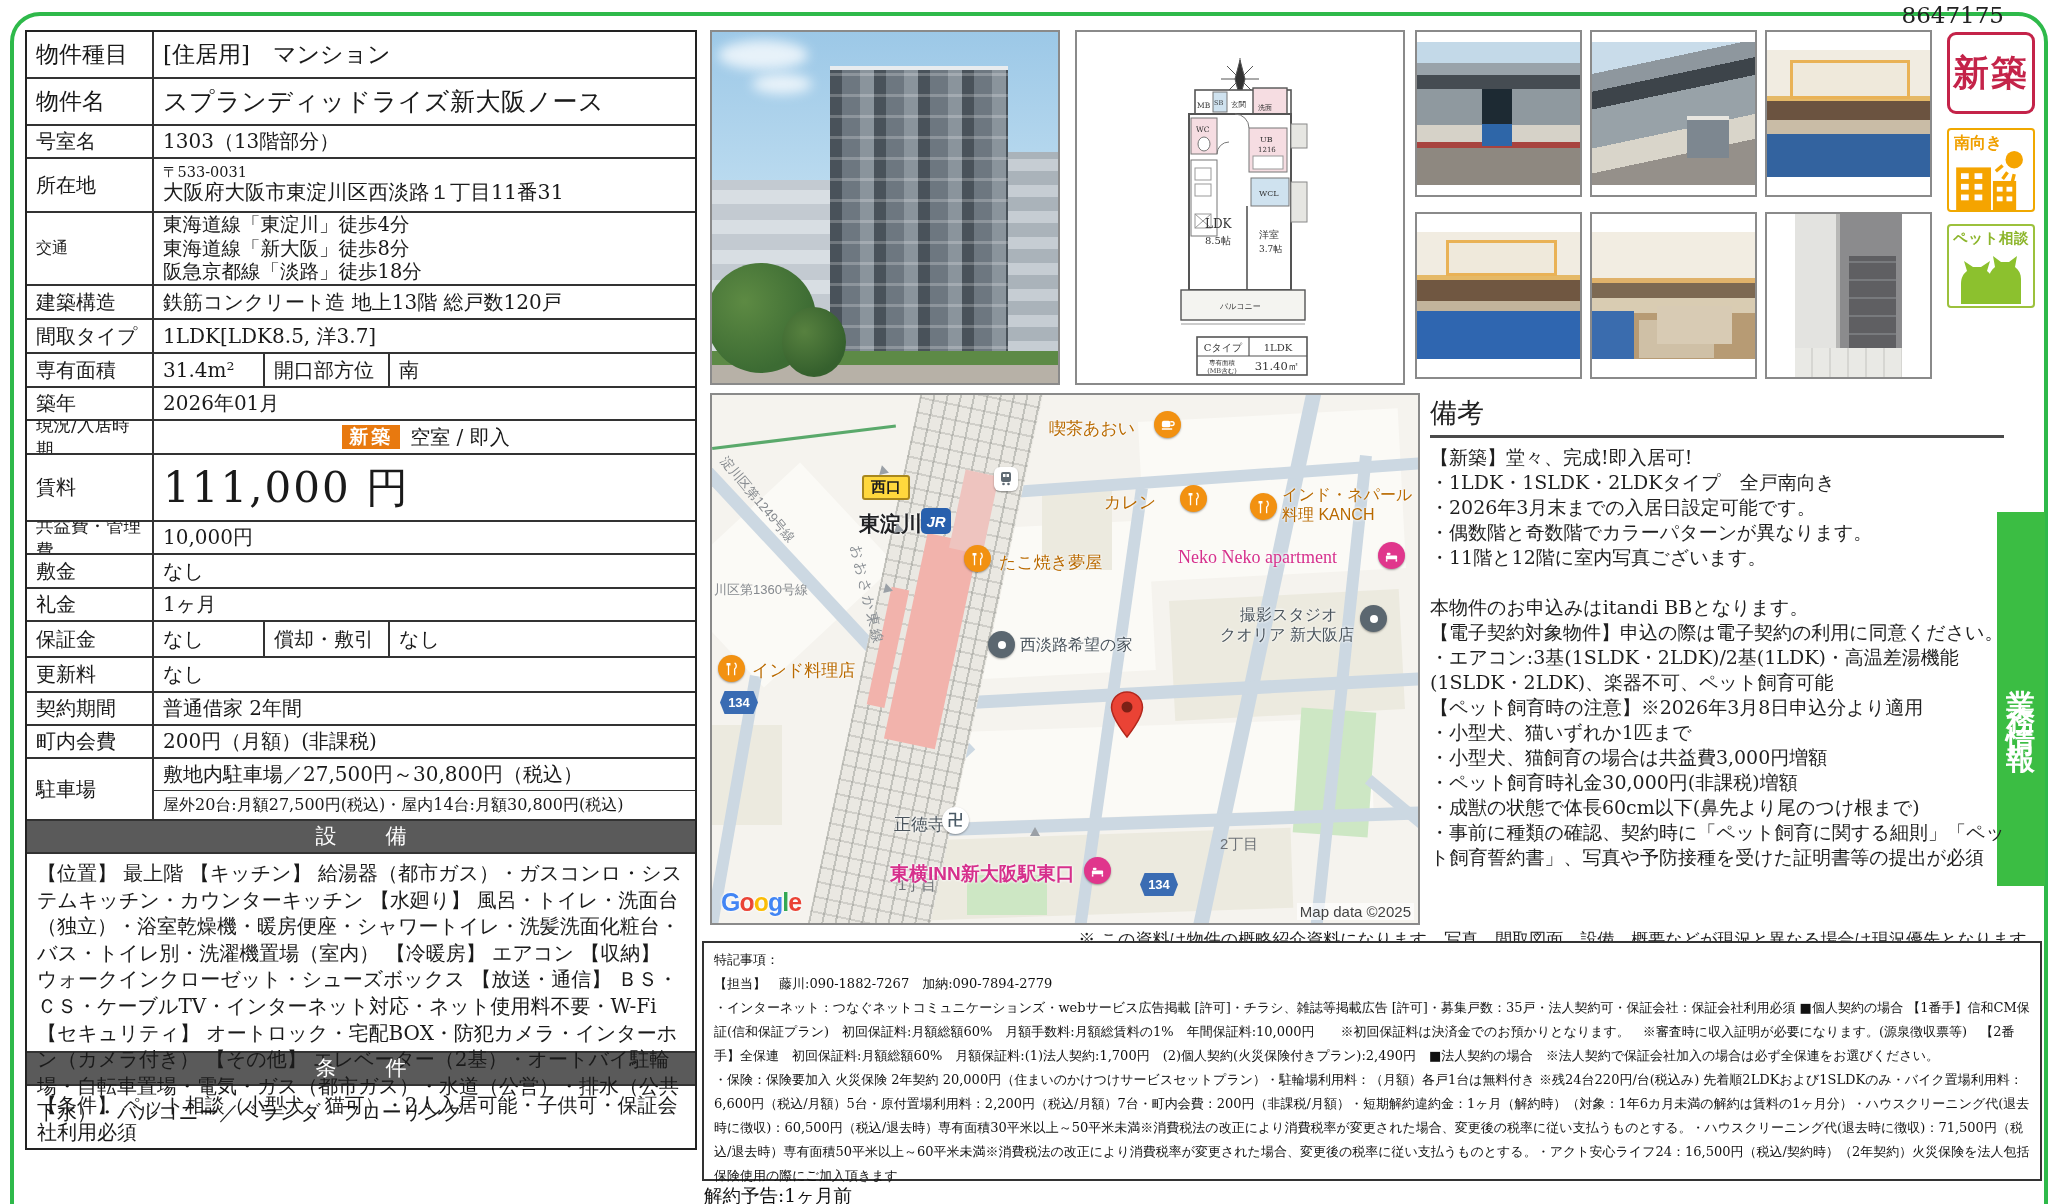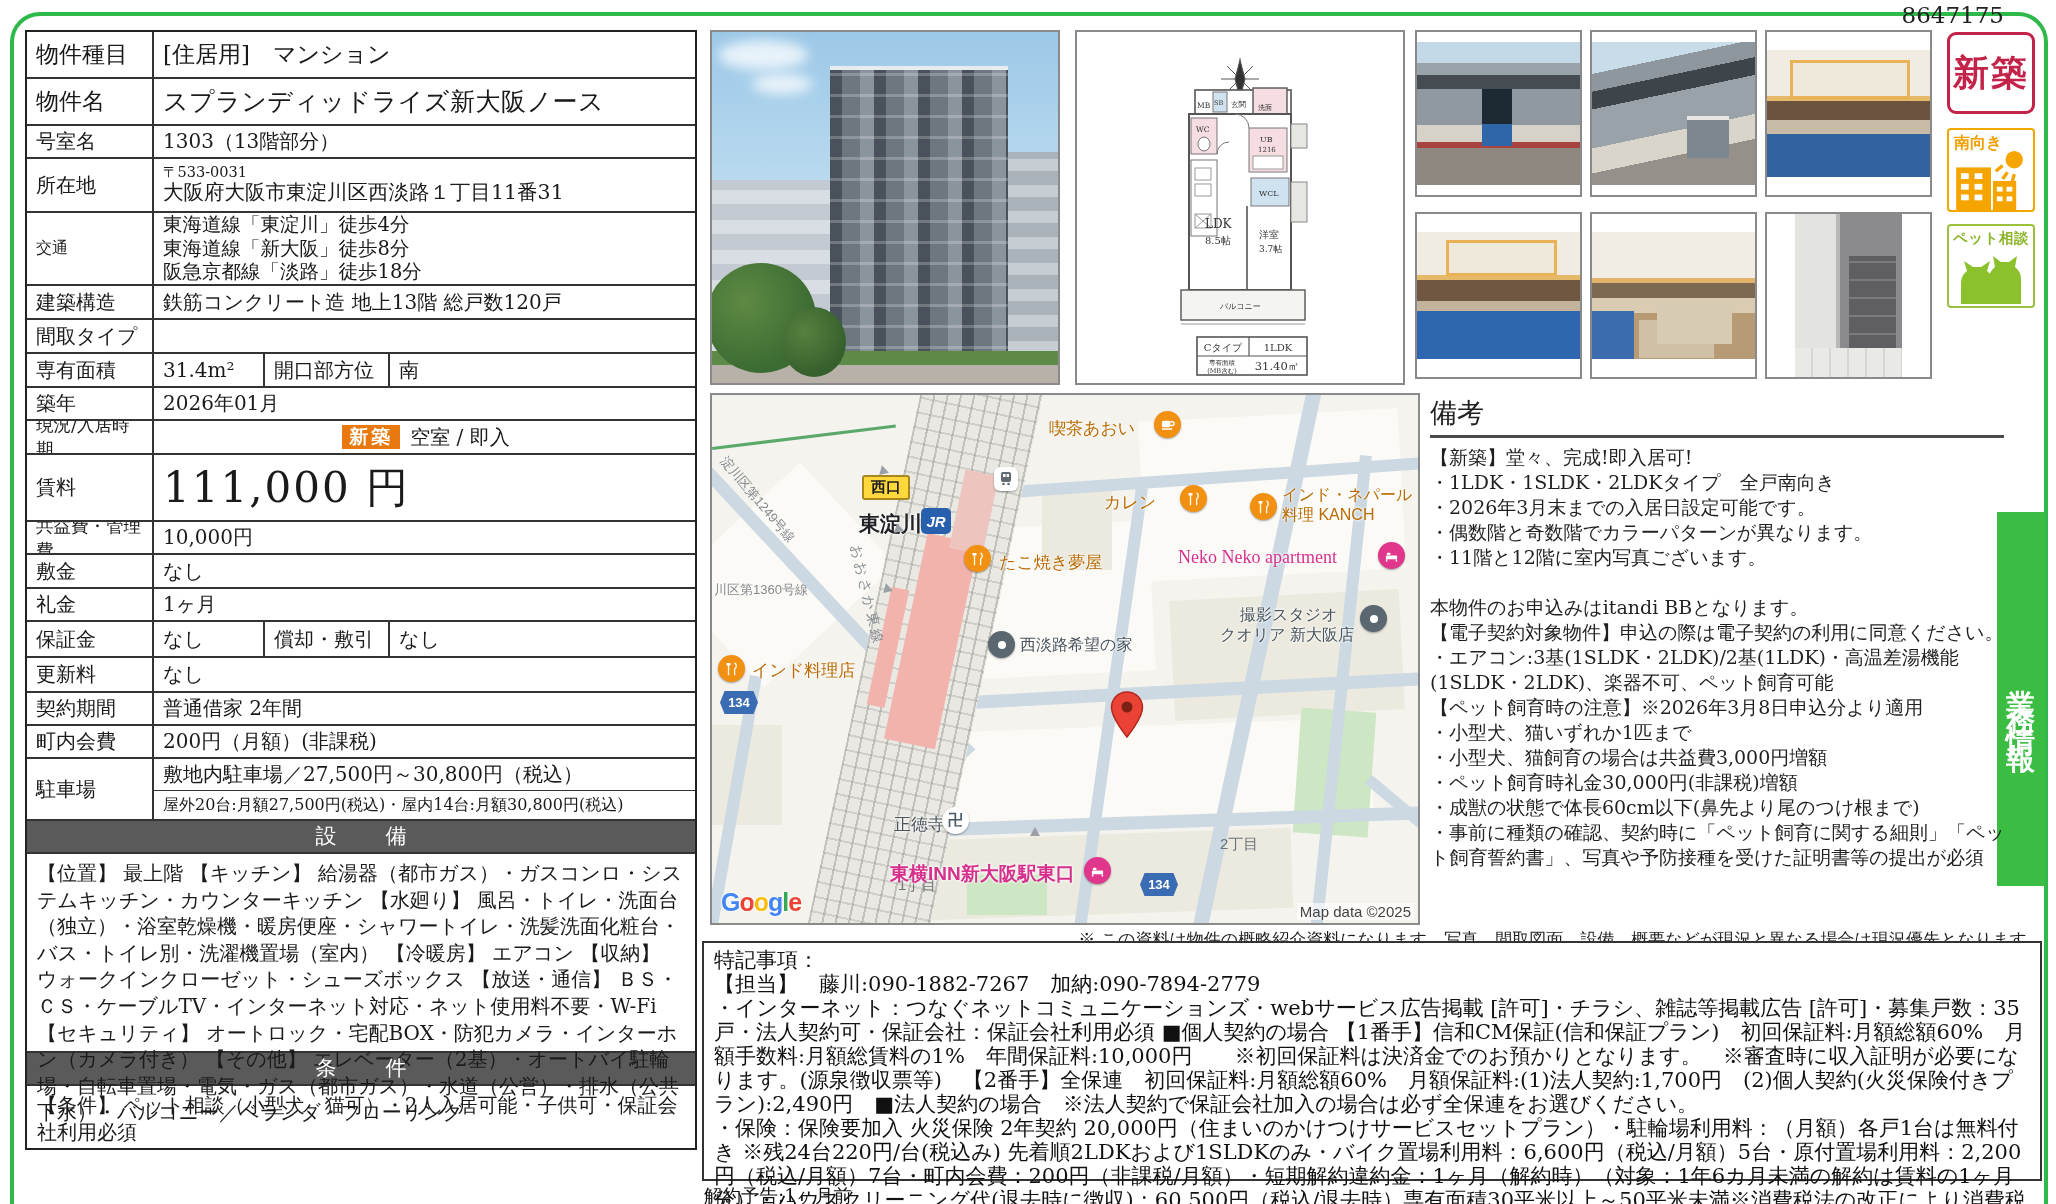--- a/index.html
+++ b/index.html
@@ -160,21 +160,21 @@
   #side-banner{position:absolute;left:1997px;top:512px;width:48px;height:374px;background:#3bbd43;
      color:#fff;writing-mode:vertical-rl;text-orientation:upright;font-family:"Liberation Sans","DejaVu Sans",sans-serif;
      font-weight:bold;font-size:29px;letter-spacing:.62em;display:flex;align-items:center;justify-content:center;
      padding-top:6px;box-sizing:border-box;z-index:2;}
 
   .map-note{position:absolute;top:928px;left:706px;width:1338px;text-align:right;font-size:17px;color:#1d1d1d;}
 
   
   #tokki{position:absolute;left:702px;top:941px;width:1340px;height:240px;border:2.5px solid #333;
      box-sizing:border-box;padding:5px 10px 4px 10px;background:#fff;}
-  .tk{font-size:21px;line-height:24px;color:#111;}
+  .tk{font-size:13px;line-height:24px;color:#111;}
   #tokki-notice{position:absolute;left:704px;top:1183px;font-size:18.5px;color:#111;}
 </style>
 </head>
 <body>
 
 <div class="page">
   <div class="green-frame"></div>
   <div class="ref-number">8647175</div>
 
   <div class="ptable">
@@ -204,20 +204,21 @@
         <div class="tline">東海道線「新大阪」徒歩8分</div>
         <div class="tline">阪急京都線「淡路」徒歩18分</div>
       </div>
     </div>
     <div class="prow" style="height:34px">
       <div class="pcell plabel">建築構造</div>
       <div class="pcell pvalue">鉄筋コンクリート造 地上13階 総戸数120戸</div>
     </div>
     <div class="prow" style="height:34px">
       <div class="pcell plabel">間取タイプ</div>
+      <div class="pcell pvalue">1LDK[LDK8.5, 洋3.7]</div>
     </div>
     <div class="prow" style="height:34px">
       <div class="pcell plabel">専有面積</div>
       <div class="pcell pvalue mid-label">31.4m²</div>
       <div class="pcell mid-label2">開口部方位</div>
       <div class="pcell pvalue">南</div>
     </div>
     <div class="prow" style="height:33px">
       <div class="pcell plabel">築年</div>
       <div class="pcell pvalue">2026年01月</div>

